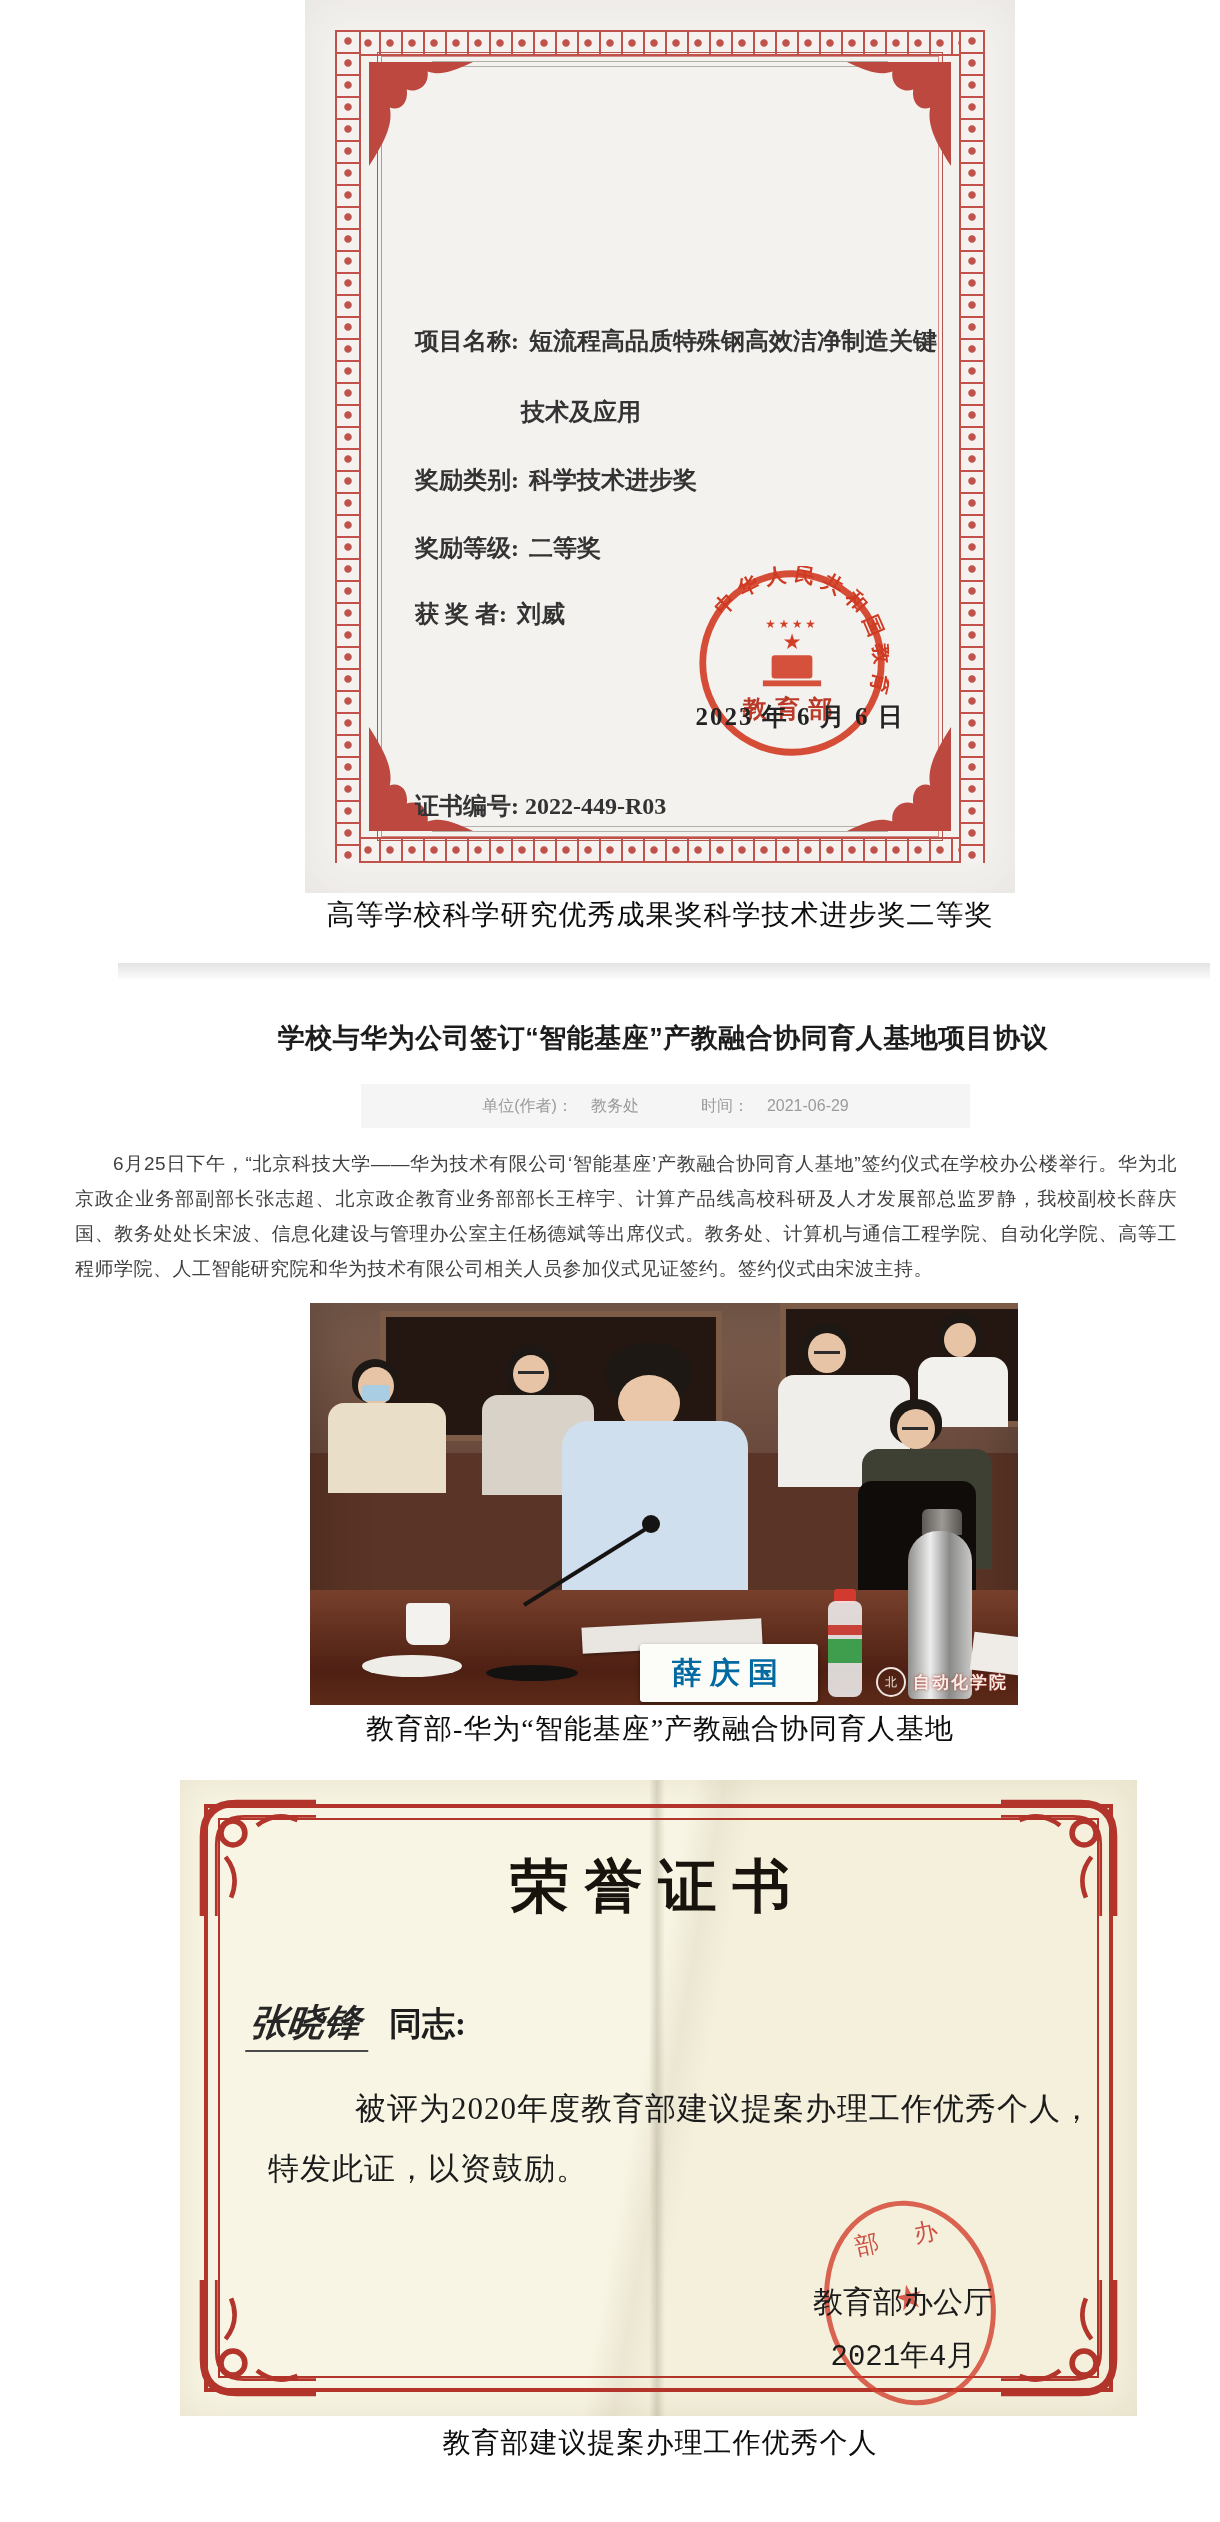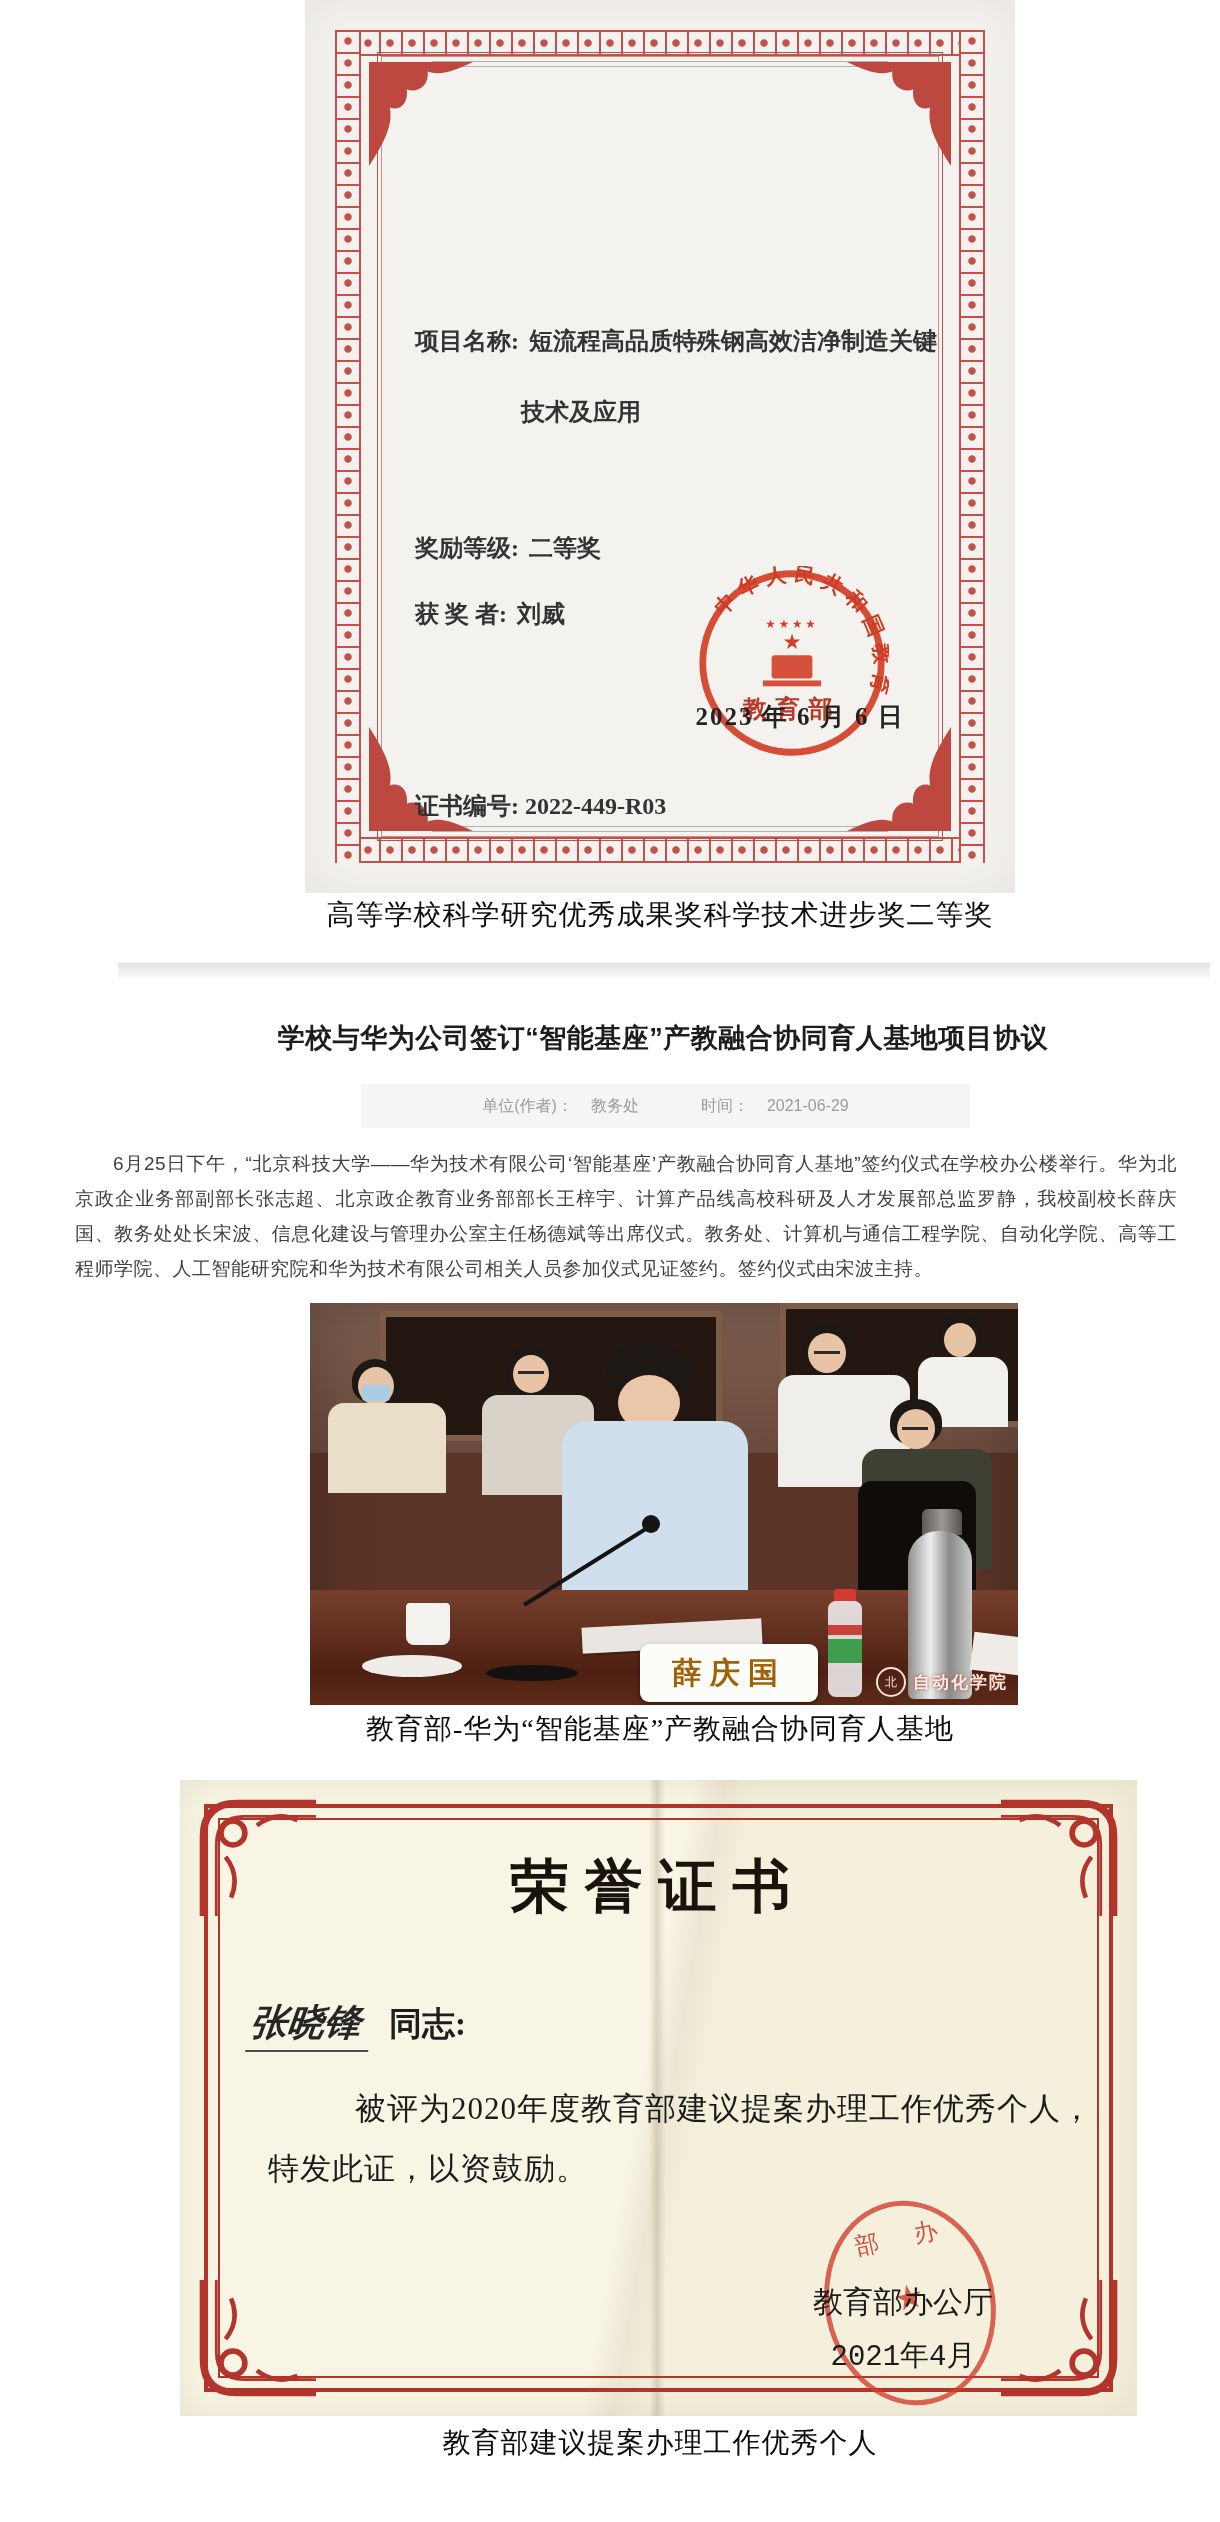--- a/index.html
+++ b/index.html
@@ -59,23 +59,23 @@
          box-shadow:inset 0 0 60px rgba(0,0,0,.25);}
   .panel{position:absolute;background:#241712;border:6px solid #7c5b47;}
   .head{position:absolute;border-radius:50%;background:#e8c4a7;}
   .hair{position:absolute;background:#1d1814;border-radius:50% 50% 42% 42%;}
   .torso{position:absolute;border-radius:16px 16px 0 0;}
   .mask{position:absolute;background:#a9cde2;border-radius:4px;}
   .glasses{position:absolute;height:5px;border-top:3px solid #2c2c2c;width:26px;}
   .tbl{position:absolute;left:0;right:0;top:287px;height:115px;
        background:linear-gradient(180deg,#77402c,#4e2013 70%,#5d2a18);}
   .plate{position:absolute;left:330px;top:341px;width:178px;height:58px;background:#fcfcf9;
-         border-radius:9px;box-shadow:0 2px 4px rgba(0,0,0,.45);display:flex;align-items:center;
+         border-radius:3px;box-shadow:0 2px 4px rgba(0,0,0,.45);display:flex;align-items:center;
          justify-content:center;font-family:"Liberation Serif","DejaVu Serif",serif;
-         font-size:30px;font-weight:bold;color:#a16207;letter-spacing:8px;}
+         font-size:30px;font-weight:bold;color:#0369a1;letter-spacing:8px;}
   .wm{position:absolute;right:10px;bottom:8px;display:flex;align-items:center;gap:7px;}
   .wm-ring{width:26px;height:26px;border:2px solid rgba(255,250,245,.9);border-radius:50%;
            display:flex;align-items:center;justify-content:center;font-size:12px;color:rgba(255,250,245,.9);}
   .wm-text{font-family:"Liberation Serif","DejaVu Serif",serif;font-size:17px;font-weight:bold;
            color:rgba(255,244,238,.95);text-shadow:0 0 3px rgba(170,40,30,.9);letter-spacing:2px;}
 
   
   .cert2{left:180px;top:1780px;width:957px;height:636px;
          background:linear-gradient(100deg,#f8f5e4 0 48%,#ece7d3 51%,#f4f0dc 54% 100%);
          box-shadow:inset 0 0 40px rgba(120,105,60,.12);}
@@ -131,20 +131,23 @@
       <path d="M0,0 H110 C85,12 74,14 62,10 C64,26 50,33 40,29 C42,46 30,52 22,48 C26,68 14,88 0,110 Z" fill="#bc4840"></path>
     </svg>
 
 
   <div class="abs cert-serif fieldrow" style="top:325px;">
     <span class="fld-label">项目名称:</span><span>短流程高品质特殊钢高效洁净制造关键</span>
   </div>
   <div class="abs cert-serif fieldrow" style="top:396px;left:216px;">
     <span>技术及应用</span>
   </div>
+  <div class="abs cert-serif fieldrow" style="top:464px;">
+    <span class="fld-label">奖励类别:</span><span>科学技术进步奖</span>
+  </div>
   <div class="abs cert-serif fieldrow" style="top:532px;">
     <span class="fld-label">奖励等级:</span><span>二等奖</span>
   </div>
   <div class="abs cert-serif fieldrow" style="top:598px;">
     <span class="fld-label">获 奖 者:</span><span>刘威</span>
   </div>
 
   <svg class="abs seal" viewBox="0 0 200 200">
     <circle cx="100" cy="100" r="92" fill="none" stroke="#d23f27" stroke-width="7" opacity="0.92"></circle>
     <path id="sealArc" d="M 22,138 A 86,86 0 1 1 178,138" fill="none"></path>

